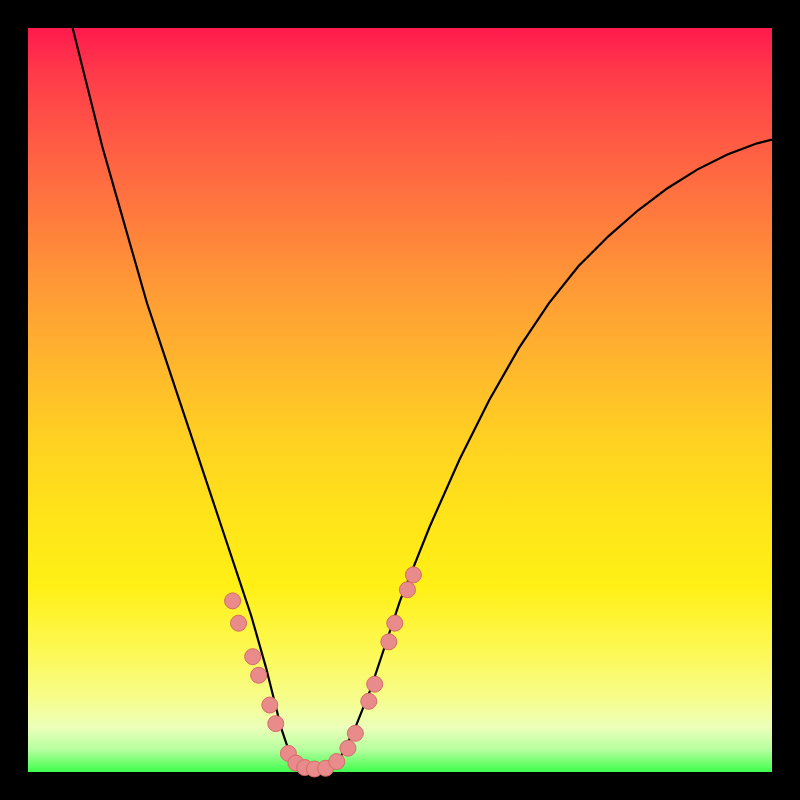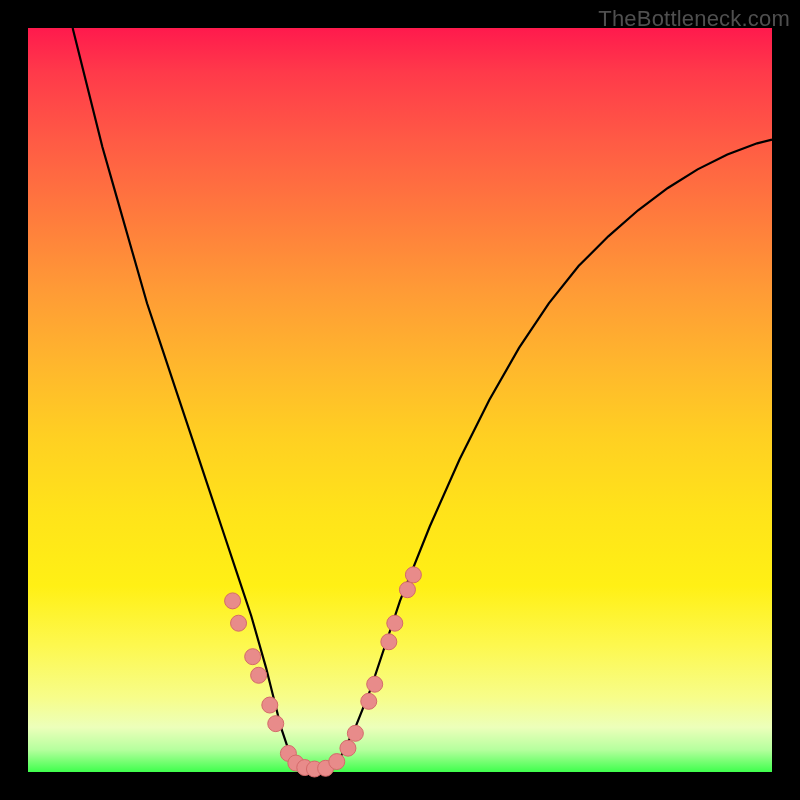--- a/index.html
+++ b/index.html
@@ -86,14 +86,13 @@
         <circle cx="327.36" cy="705.31" r="8" fill="#e88b8a" stroke="#d46a6a" stroke-width="1"></circle>
         <circle cx="340.75" cy="673.32" r="8" fill="#e88b8a" stroke="#d46a6a" stroke-width="1"></circle>
         <circle cx="346.70" cy="656.21" r="8" fill="#e88b8a" stroke="#d46a6a" stroke-width="1"></circle>
         <circle cx="360.84" cy="613.80" r="8" fill="#e88b8a" stroke="#d46a6a" stroke-width="1"></circle>
         <circle cx="366.79" cy="595.20" r="8" fill="#e88b8a" stroke="#d46a6a" stroke-width="1"></circle>
         <circle cx="379.44" cy="561.72" r="8" fill="#e88b8a" stroke="#d46a6a" stroke-width="1"></circle>
         <circle cx="385.39" cy="546.84" r="8" fill="#e88b8a" stroke="#d46a6a" stroke-width="1"></circle>
       </g>
   </svg>
 
-  <div class="watermark">TheBottleneck.com</div>
 </div>
 
 </body></html>

